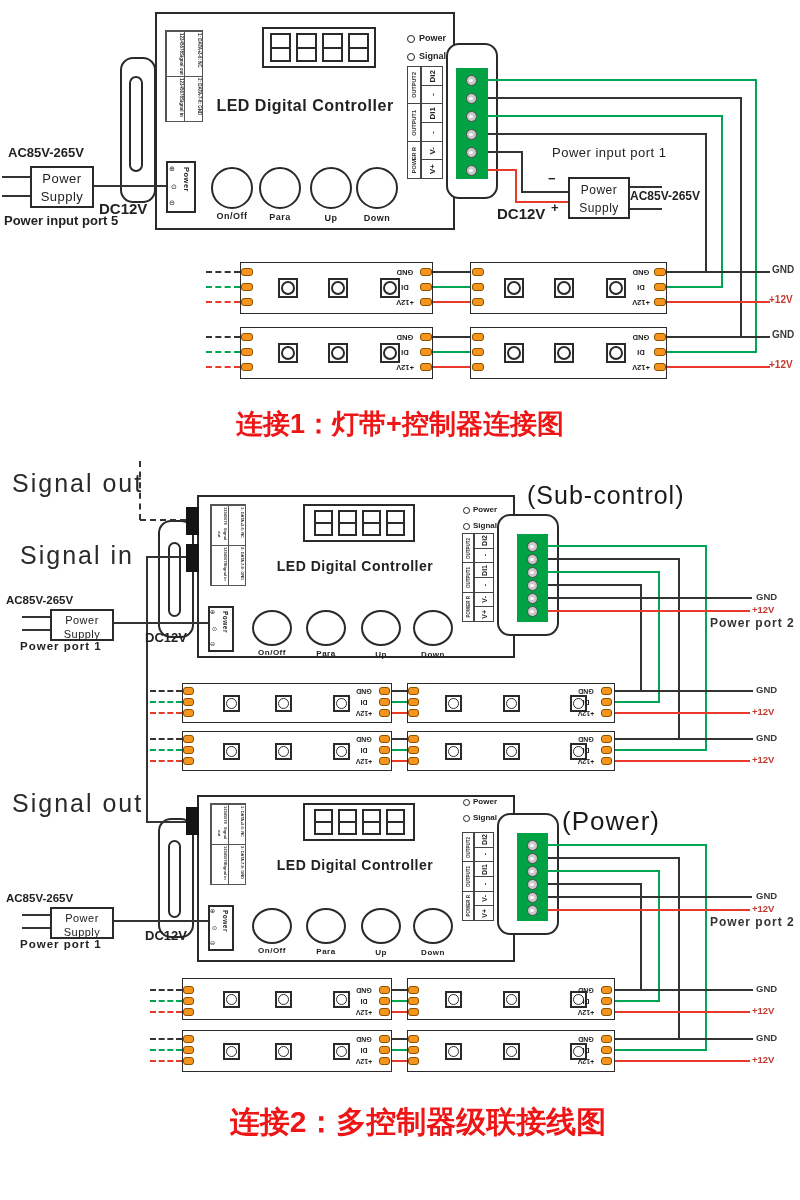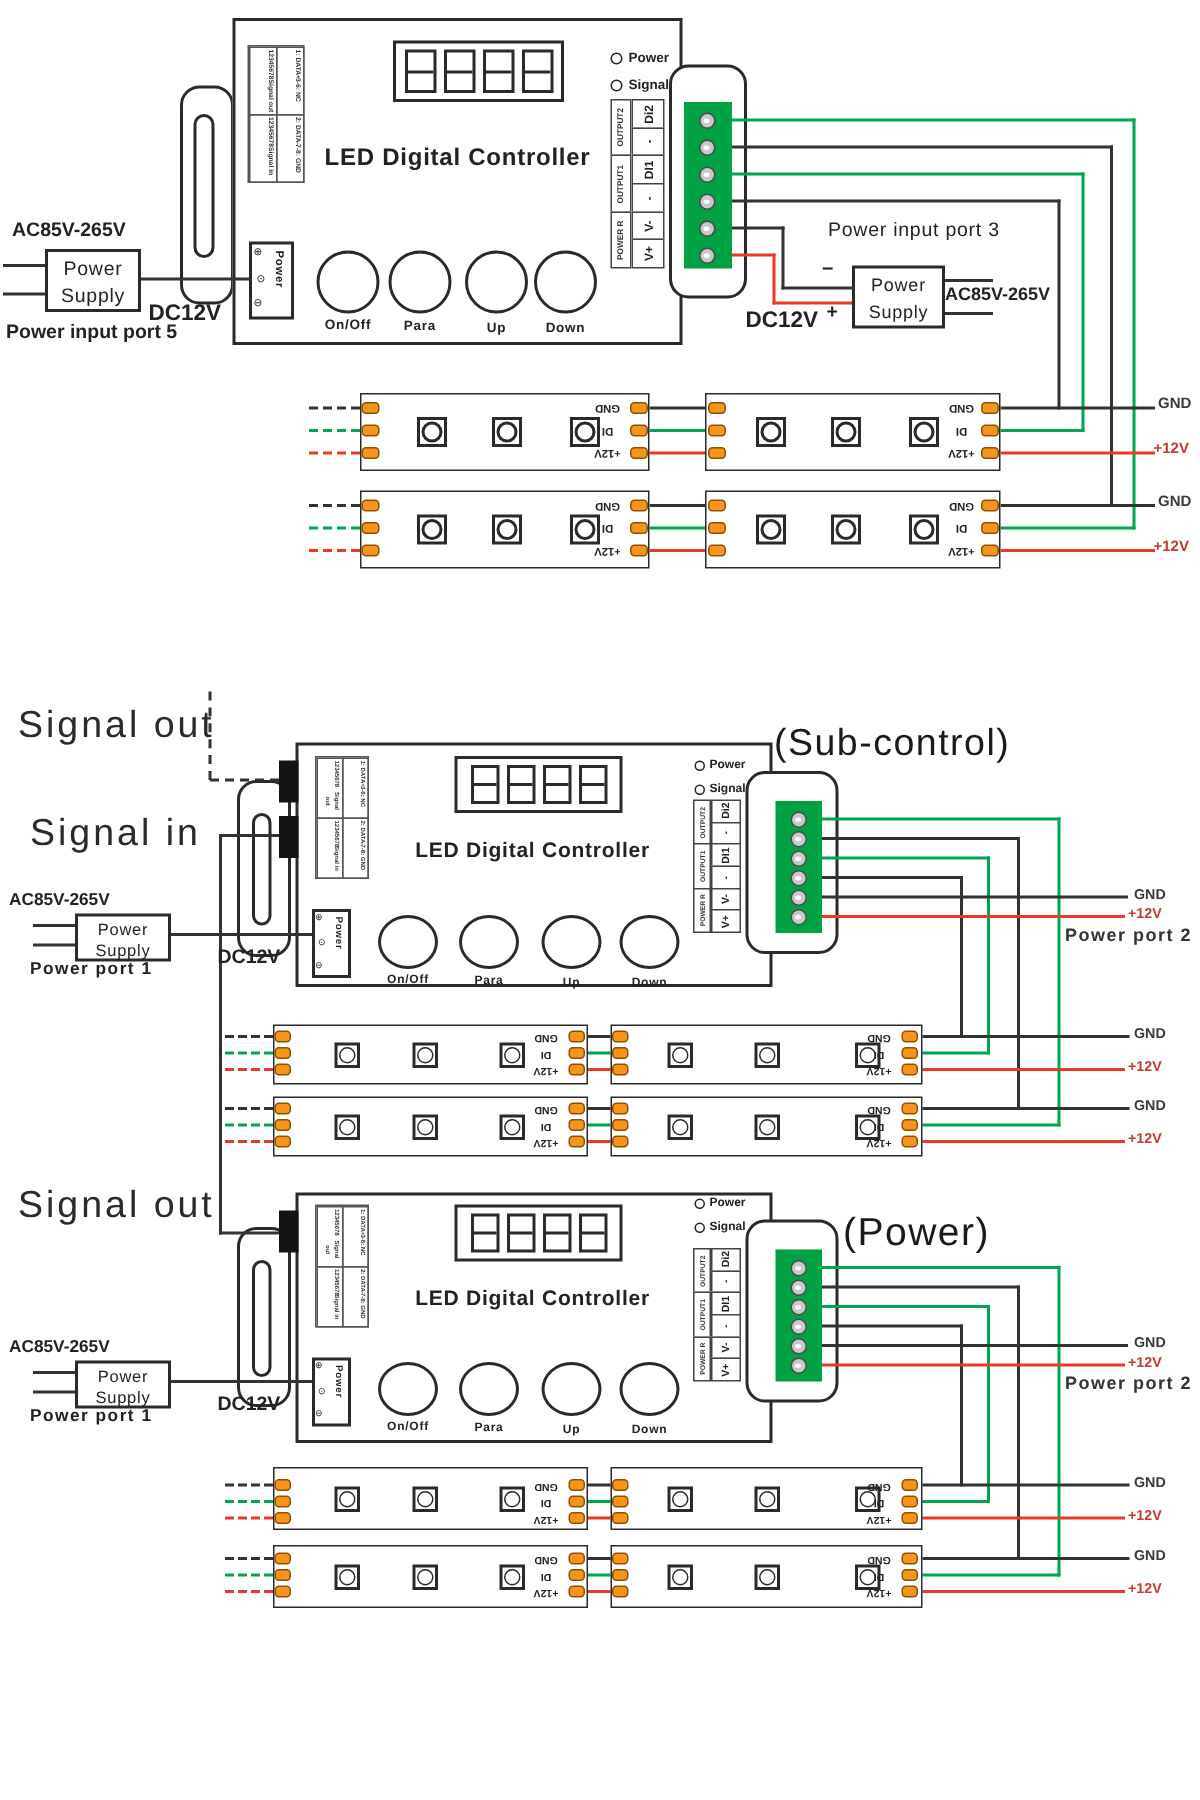--- a/index.html
+++ b/index.html
@@ -201,21 +201,21 @@
   <div class="lbl b ctrtxt" style="left:206px;top:211px;width:52px;font-size:9px">On/Off</div>
   <div class="lbl b ctrtxt" style="left:258px;top:212px;width:44px;font-size:9px">Para</div>
   <div class="lbl b ctrtxt" style="left:314px;top:213px;width:34px;font-size:9px">Up</div>
   <div class="lbl b ctrtxt" style="left:352px;top:213px;width:50px;font-size:9px">Down</div>
 
   <div class="lbl b" style="left:8px;top:146px;font-size:13px">AC85V-265V</div>
   <div class="box ctrtxt" style="left:30px;top:166px;width:64px;height:42px;font-size:13px;line-height:1.4;padding-top:2px"><span style="position:relative">Power</span><br><span style="position:relative">Supply</span></div>
   <div class="lbl b" style="left:4px;top:214px;font-size:13px">Power input port 5</div>
   <div class="lbl b" style="left:99px;top:200px;font-size:15px">DC12V</div>
 
-  <div class="lbl" style="left:552px;top:146px;font-size:13px;letter-spacing:.5px">Power input port 3</div>
+  <div class="lbl" style="left:552px;top:146px;font-size:13px;letter-spacing:.5px">Power input port 1</div>
   <div class="lbl b" style="left:548px;top:172px;font-size:13px">−</div>
   <div class="box ctrtxt" style="left:568px;top:177px;width:62px;height:42px;font-size:12px;line-height:1.5;padding-top:2px"><span style="position:relative">Power</span><br><span style="position:relative">Supply</span></div>
   <div class="lbl b" style="left:630px;top:190px;font-size:12px">AC85V-265V</div>
   <div class="lbl b" style="left:497px;top:205px;font-size:15px">DC12V</div>
   <div class="lbl b" style="left:551px;top:201px;font-size:13px">+</div>
 
   <div class="box" style="left:240px;top:262px;width:193px;height:52px;border-width:1.5px"></div>
   <div class="box" style="left:470px;top:262px;width:197px;height:52px;border-width:1.5px"></div>
   <div class="box" style="left:240px;top:327px;width:193px;height:52px;border-width:1.5px"></div>
   <div class="box" style="left:470px;top:327px;width:197px;height:52px;border-width:1.5px"></div>
@@ -265,25 +265,26 @@
   <div class="striplab" style="left:393px;top:348px;width:24px">DI</div>
   <div class="striplab" style="left:393px;top:363px;width:24px">+12V</div>
   <div class="striplab" style="left:629px;top:333px;width:24px">GND</div>
   <div class="striplab" style="left:629px;top:348px;width:24px">DI</div>
   <div class="striplab" style="left:629px;top:363px;width:24px">+12V</div>
   <div class="wlab" style="left:772px;top:264px">GND</div>
   <div class="wlab red" style="left:769px;top:294px">+12V</div>
   <div class="wlab" style="left:772px;top:329px">GND</div>
   <div class="wlab red" style="left:769px;top:359px">+12V</div>
 
+  <div class="title" style="left:230px;top:406px;width:340px;font-size:27px">连接1：灯带+控制器连接图</div>
 
   <div class="bigtxt" style="left:12px;top:469px">Signal out</div>
   <div class="bigtxt" style="left:20px;top:541px">Signal in</div>
   <div class="bigtxt" style="left:12px;top:789px">Signal out</div>
-  <div class="caption" style="left:516px;top:481px">(Sub-control)</div>
+  <div class="caption" style="left:527px;top:481px">(Sub-control)</div>
   <div class="caption" style="left:562px;top:806px;font-size:26px">(Power)</div>
 
   <div class="rr" style="left:158px;top:520px;width:36px;height:118px"></div>
   <div class="slot" style="left:168px;top:542px;width:13px;height:75px"></div>
   <div class="box" style="left:197px;top:495px;width:318px;height:163px"></div>
   <div class="rr" style="left:497px;top:514px;width:62px;height:122px"></div>
 
   <div class="rr" style="left:158px;top:818px;width:36px;height:120px"></div>
   <div class="slot" style="left:168px;top:840px;width:13px;height:78px"></div>
   <div class="box" style="left:197px;top:795px;width:318px;height:167px"></div>
@@ -656,13 +657,14 @@
   <div class="striplab sm" style="left:352px;top:1046px;width:24px">DI</div>
   <div class="striplab sm" style="left:352px;top:1057px;width:24px">+12V</div>
   <div class="striplab sm" style="left:574px;top:1035px;width:24px">GND</div>
   <div class="striplab sm" style="left:574px;top:1046px;width:24px">DI</div>
   <div class="striplab sm" style="left:574px;top:1057px;width:24px">+12V</div>
   <div class="wlab sm" style="left:756px;top:983px">GND</div>
   <div class="wlab sm red" style="left:752px;top:1005px">+12V</div>
   <div class="wlab sm" style="left:756px;top:1032px">GND</div>
   <div class="wlab sm red" style="left:752px;top:1054px">+12V</div>
 
+  <div class="title" style="left:218px;top:1102px;width:400px;font-size:30px">连接2：多控制器级联接线图</div>
 </div>
 
 </body></html>

